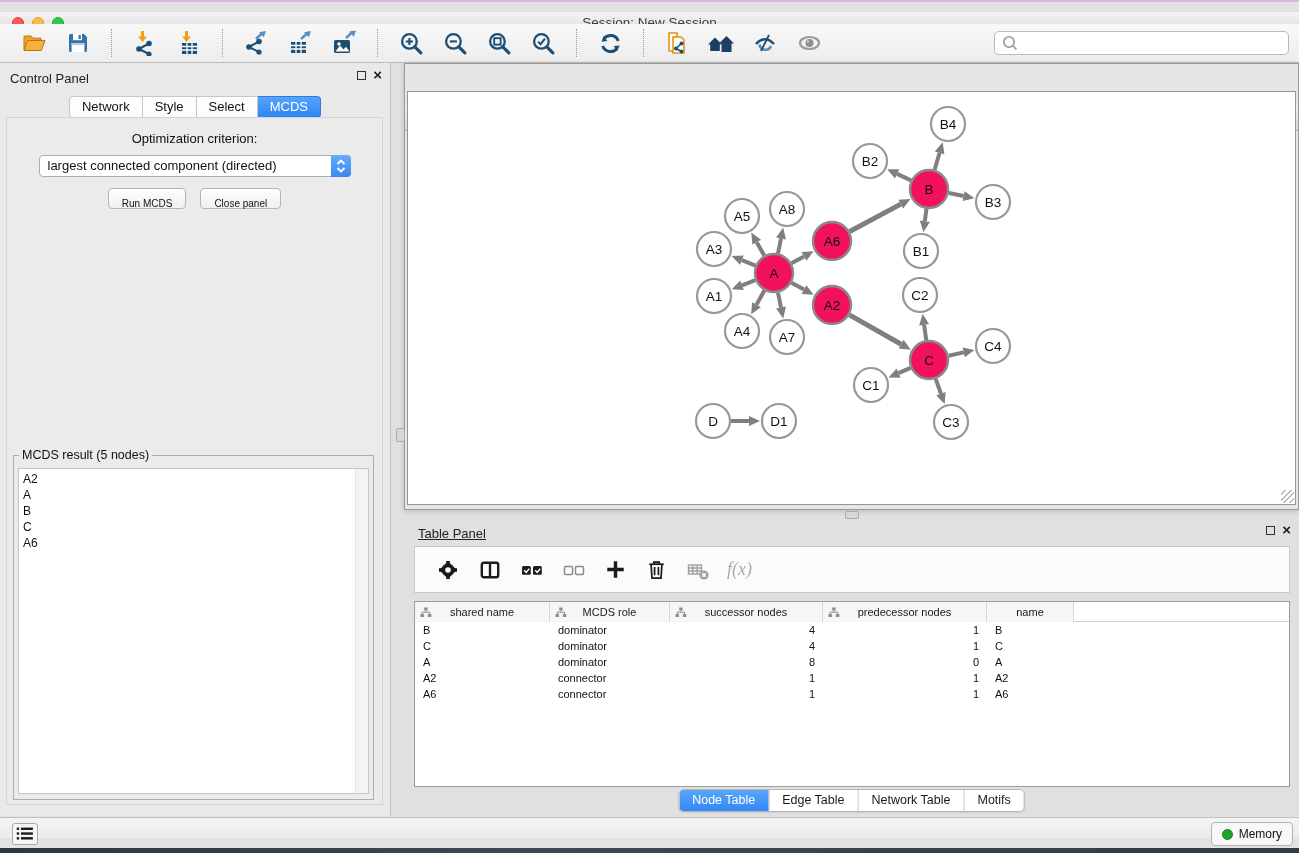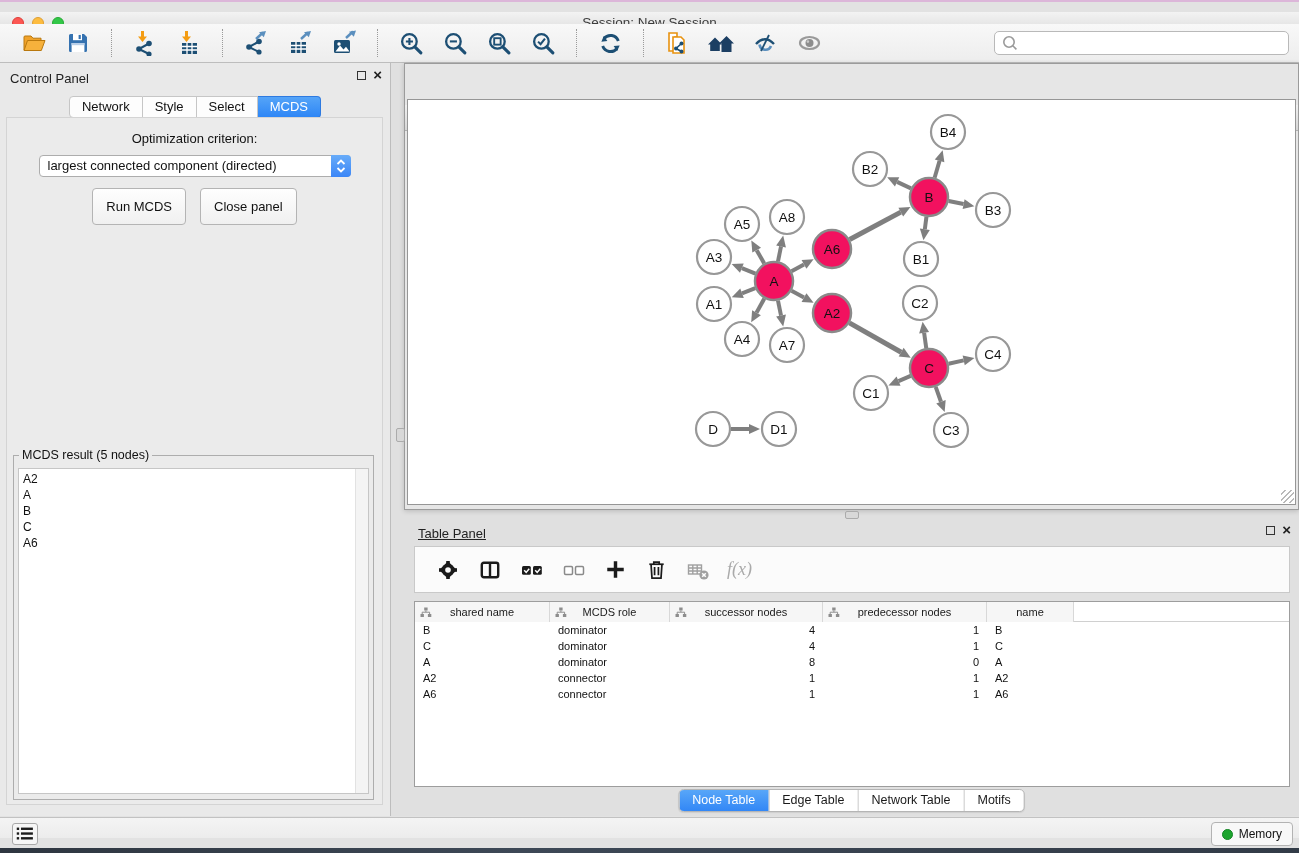--- a/index.html
+++ b/index.html
@@ -42,36 +42,36 @@
   .cp-tab:first-child { border-left:1px solid #c6c6c6; border-radius:4px 0 0 4px; }
   .cp-tab:last-child { border-radius:0 4px 4px 0; }
   .cp-tab.active { background:linear-gradient(#55a4f8,#2e86f6); border-color:#2e7ae0; color:#fff; }
   .cp-content { position:absolute; left:6px; right:7px; top:54px; height:688px; background:#ebebeb; border:1px solid #d4d4d4; }
   .opt-label { text-align:center; margin-top:13px; font-size:13px; color:#111; }
   .dropdown { position:relative; width:312px; height:22px; margin:9px auto 0; background:#fff; border:1px solid #adadad; border-radius:4px; }
   .dd-value { display:block; font-size:13px; line-height:20px; padding-left:8px; color:#111; white-space:nowrap; overflow:hidden; }
   .dd-stepper { position:absolute; right:-1px; top:-1px; width:20px; height:22px; border-radius:0 4px 4px 0;
     background:linear-gradient(#68acf9,#3b86f7); display:flex; align-items:center; justify-content:center; }
   .btn-row { display:flex; justify-content:center; gap:14px; margin-top:11px; }
-  .mac-btn { height:37px; border:1px solid #b4b4b4; border-radius:4px; background:linear-gradient(#fefefe,#f0f0f0);
-    font-size:13px; color:#111; padding:9px 13px; font-family:inherit; }
+  .mac-btn { height:21px; border:1px solid #b4b4b4; border-radius:4px; background:linear-gradient(#fefefe,#f0f0f0);
+    font-size:10px; color:#111; padding:9px 13px; font-family:inherit; }
   .result-box { position:absolute; left:6px; right:8px; top:337px; bottom:4px; border:1px solid #adadad; }
   .result-legend { position:absolute; top:-8px; left:5px; background:#ebebeb; padding:0 3px; font-size:12.5px; color:#111; }
   .result-list { position:absolute; left:4px; right:4px; top:12px; bottom:5px; background:#fff; border:1px solid #c6c6c6; }
   .result-items { padding:2px 0 0 4px; }
   .mcds-item { font-size:12px; line-height:16px; color:#111; }
   .result-scroll { position:absolute; right:0; top:0; bottom:0; width:13px; background:#f4f4f4; border-left:1px solid #e2e2e2; }
 
   
   #network-window { position:absolute; left:404px; top:0; width:895px; height:447px; background:#e6e6e6;
     border:1px solid #9b9b9b; box-shadow:0 1px 5px rgba(0,0,0,0.18); }
   .net-titlebar { position:relative; height:26px; background:linear-gradient(#f0f0f0,#d7d7d7); border-bottom:1px solid #b0b0b0; }
   .net-titlebar .lights { top:7px; }
   .net-title { text-align:center; font-size:13px; line-height:25px; color:#1d1d1d;margin-top:41px; }
-  .net-canvas { position:absolute; left:2px; right:2px; top:27px; bottom:4px; background:#fff; border:1px solid #969696;margin-top:8px; }
+  .net-canvas { position:absolute; left:2px; right:2px; top:27px; bottom:4px; background:#fff; border:1px solid #969696; }
   .net-canvas svg { position:absolute; left:0; top:0; }
   .resize-grip { position:absolute; right:1px; bottom:1px; width:13px; height:13px;
     background:repeating-linear-gradient(135deg, rgba(0,0,0,0) 0 2.5px, #b9b9b9 2.5px 4px); }
 
   .v-knob { position:absolute; left:396px; top:365px; width:9px; height:14px; background:#d8d8d8; border:1px solid #ababab; border-radius:2px; }
   .h-knob { position:absolute; left:845px; top:448px; width:14px; height:8px; background:#d8d8d8; border:1px solid #ababab; border-radius:2px; }
 
   
   #table-panel { position:absolute; left:404px; top:455px; width:895px; height:298px; }
   .tp-header { position:relative; height:28px; }

